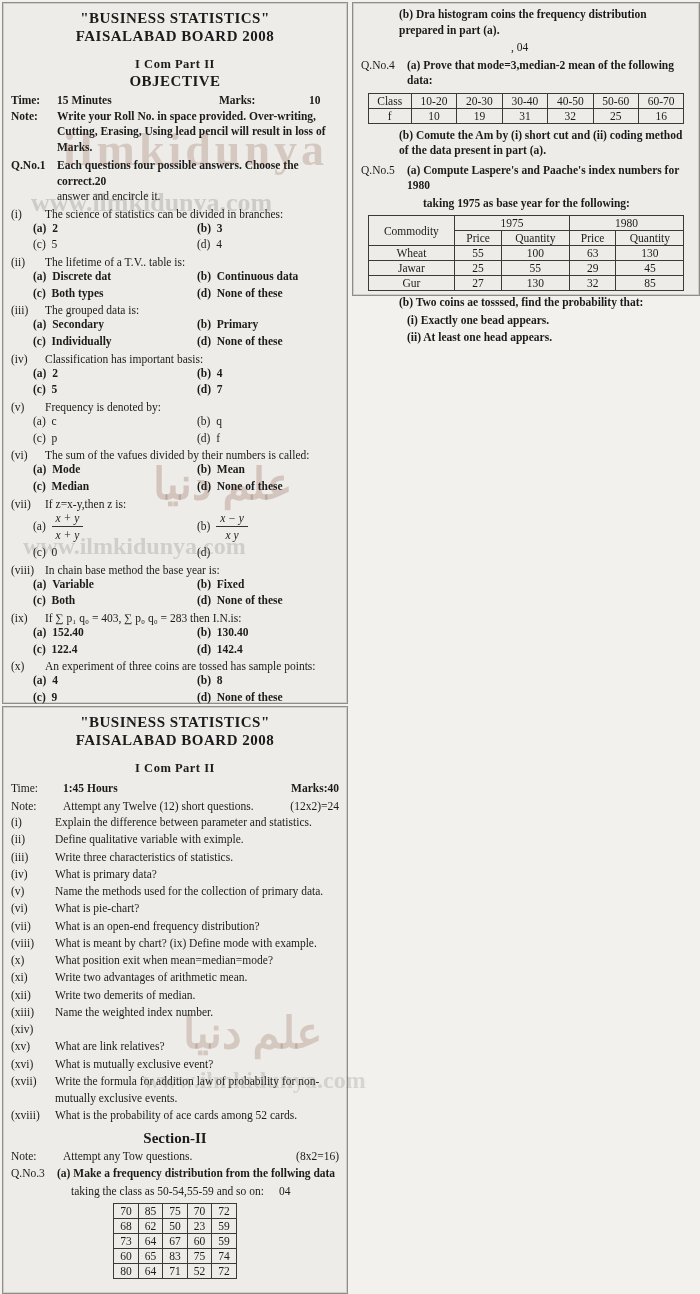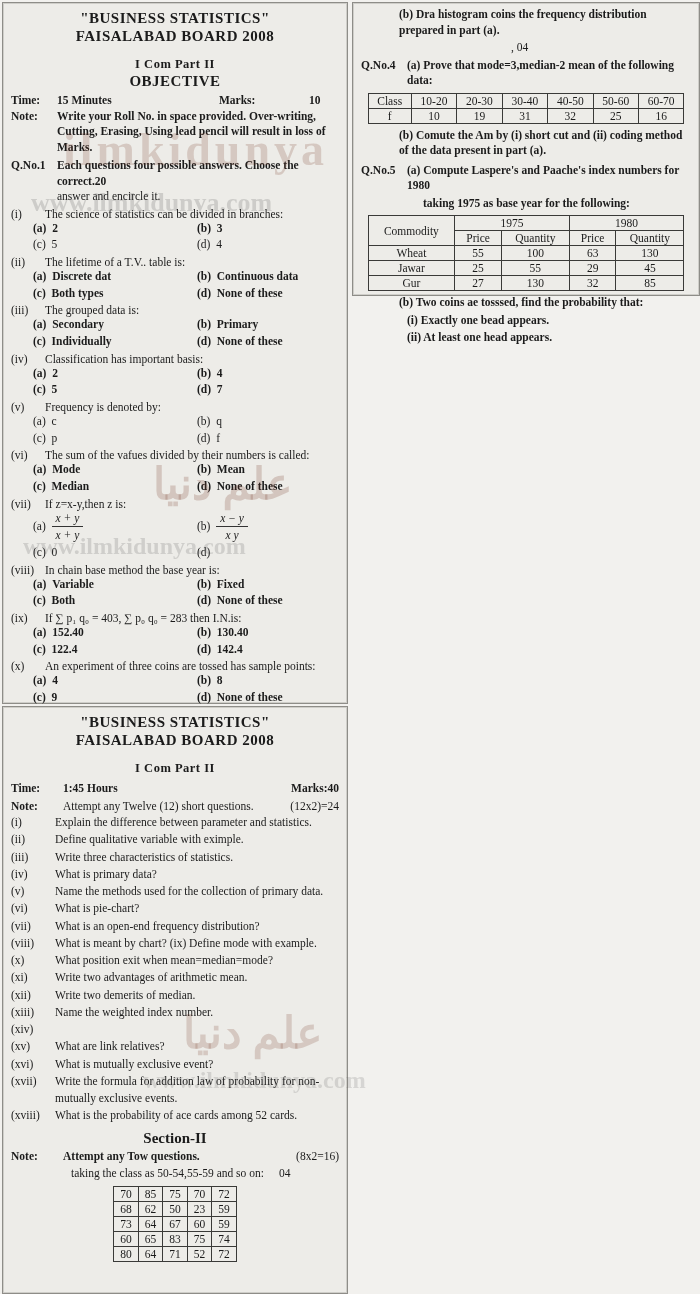--- a/index.html
+++ b/index.html
@@ -30,21 +30,21 @@
   .wm4{left:20px;top:530px;font-size:24px;color:rgba(90,90,90,.20);}
   .wm5{left:180px;top:300px;font-size:44px;color:rgba(120,60,40,.20);}
   .wm6{left:140px;top:360px;font-size:24px;color:rgba(90,90,90,.18);}
   .frac{display:inline-block;text-align:center;vertical-align:middle;font-style:italic;}
   .frac .nu{display:block;border-bottom:1px solid #333;padding:0 4px;}
   .frac .de{display:block;padding:0 4px;}
   .noteline{display:flex;font-size:11.5px;line-height:1.35;}
   .noteline .k{flex:0 0 46px;font-weight:bold;}
   .noteline .v{flex:1;font-weight:bold;}
   .rbl{display:flex;font-size:11.5px;line-height:1.35;margin-top:2px;}
-  .rbl .k{flex:0 0 52px;font-weight:bold;}
+  .rbl .k{flex:0 0 52px;font-weight:normal;}
   .rbl .v{flex:1;font-weight:bold;}
   .sp{height:3px;}
   .qs{display:flex;font-size:11.5px;line-height:1.5;}
   .qs .rn{flex:0 0 44px;}
   .qs .tx{flex:1;}
   .hdrrow td{font-weight:bold;margin-left:47px;}
 </style>
 </head>
 <body>
 
@@ -318,24 +318,28 @@
           <div class="qs">
             <div class="rn">(xviii)</div>
             <div class="tx">What is the probability of ace cards among 52 cards.</div>
           </div>
         </div>
 
       <div class="sec">Section-II</div>
 
       <div class="rbl">
         <div class="k">Note:</div>
-        <div class="v" style="font-weight:bold">Attempt any Tow questions.</div>
+        <div class="v" style="font-weight:normal">Attempt any Tow questions.</div>
         <div class="v" style="flex:0 0 80px;font-weight:normal;text-align:right">(8x2=16)</div>
       </div>
 
+      <div class="rbl">
+        <div class="k" style="flex:0 0 46px">Q.No.3</div>
+        <div class="v">(a)   Make a frequency distribution from the follwing data</div>
+      </div>
       <div class="rbl">
         <div class="k" style="flex:0 0 60px"></div>
         <div class="v" style="font-weight:normal">taking the class as 50-54,55-59 and so on:</div>
         <div class="v" style="flex:0 0 60px;font-weight:normal">04</div>
       </div>
 
       <table class="g" id="q3-table">
           <tbody>
             <tr>
               <td>70</td>

